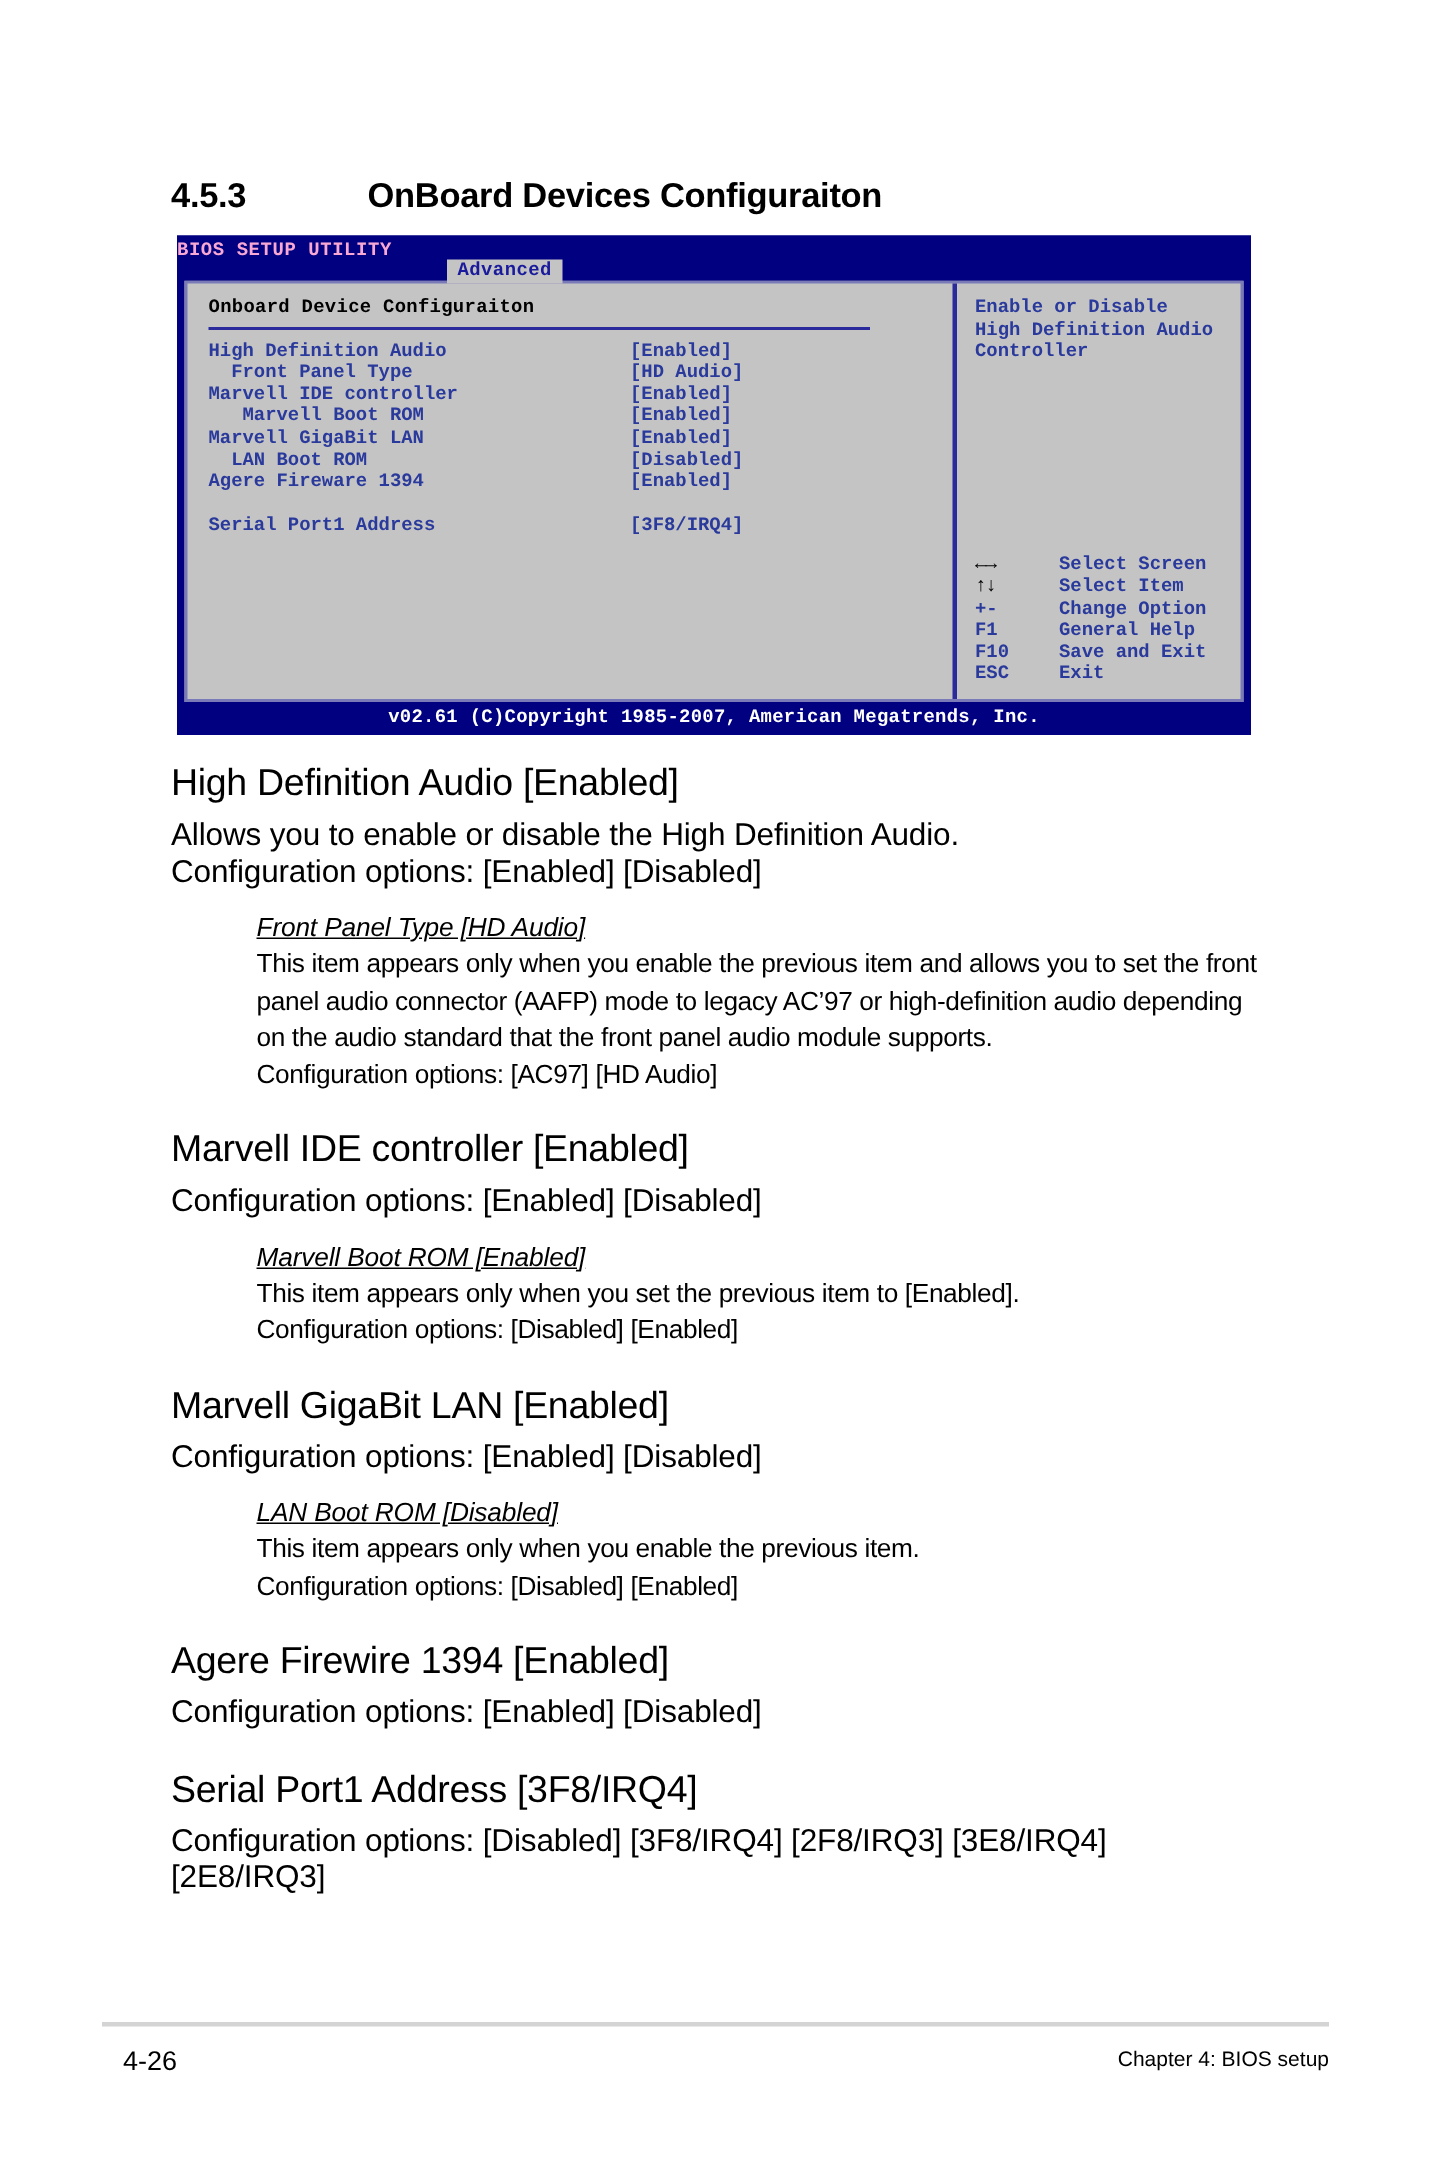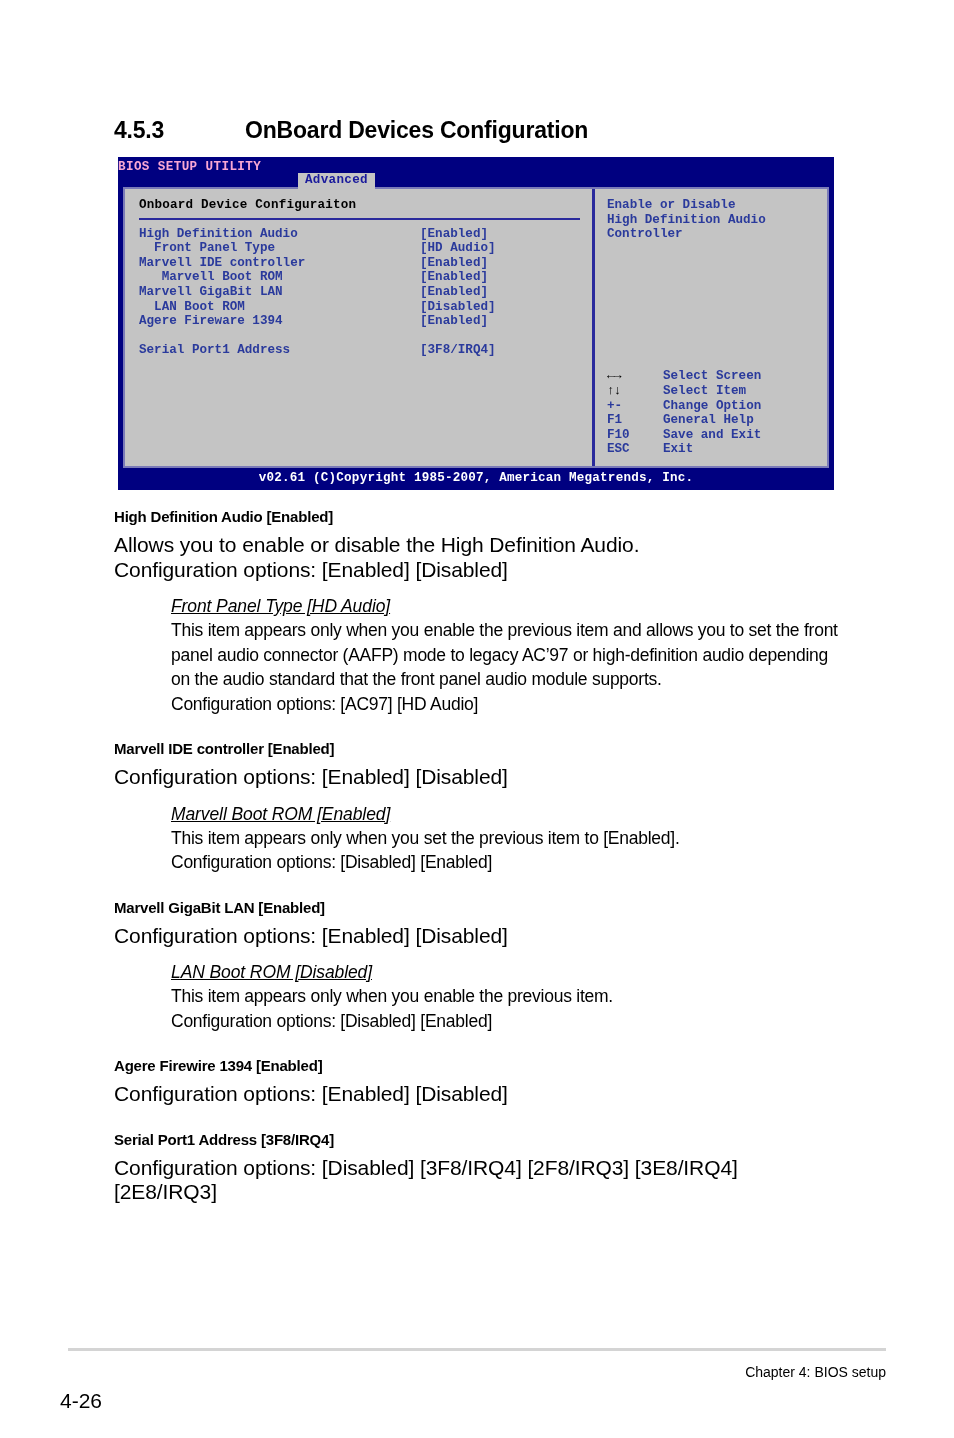--- a/index.html
+++ b/index.html
@@ -78,21 +78,21 @@
   .bios-body {
     margin: 0 5px;
     border: 2px solid #7a7ab8;
     background: #c4c4c4;
     display: flex;
     height: 281px;
     box-sizing: border-box;
   }
   .bios-left {
     flex: none;
-    width: 470px;
+    width: 513px;
     box-sizing: border-box;
     padding: 9px 0 0 14px;
     border-right: 3px solid #2a2a9c;
     position: relative;
   }
   .bios-right {
     flex: 1;
     box-sizing: border-box;
     padding: 9px 0 16px 12px;
     position: relative;
@@ -155,22 +155,22 @@
 
   
   .prose {
     position: absolute;
     left: 114px;
     top: 508px;
     width: 726px;
   }
   .blk { margin-bottom: 0px; }
   h3.item {
-    font-size: 15px;
-    font-weight: bold;
+    font-size: 25px;
+    font-weight: normal;
     margin: 0 0 8px 0;
     letter-spacing: -0.2px;
   }
   .blk + .blk h3.item { margin-top: 24px; }
   p.body {
     font-size: 21px;
     line-height: 24.5px;
     margin: 0;
     letter-spacing: -0.1px;
   }
@@ -197,40 +197,39 @@
   .foot-rule {
     position: absolute;
     left: 68px;
     top: 1348px;
     width: 818px;
     height: 3px;
     background: #d4d4d4;
   }
   .foot-left {
     position: absolute;
-    left: 60px;
+    left: 82px;
     top: 1364px;
-    font-size: 21px;
-    margin-top: 25px;
+    font-size: 18px;
   }
   .foot-right {
     position: absolute;
     right: 68px;
     top: 1364px;
     font-size: 14px;
   }
 </style>
 </head>
 <body>
 
 <div class="page">
 
   <div class="sec-head">
     <span class="sec-num">4.5.3</span>
-    <span class="sec-title">OnBoard Devices Configuration</span>
+    <span class="sec-title">OnBoard Devices Configuraiton</span>
   </div>
 
   <div class="bios">
 
     <div class="bios-titlebar">
       <div class="bios-title">BIOS SETUP UTILITY</div>
       <div class="bios-tab">Advanced</div>
     </div>
 
     <div class="bios-body">

